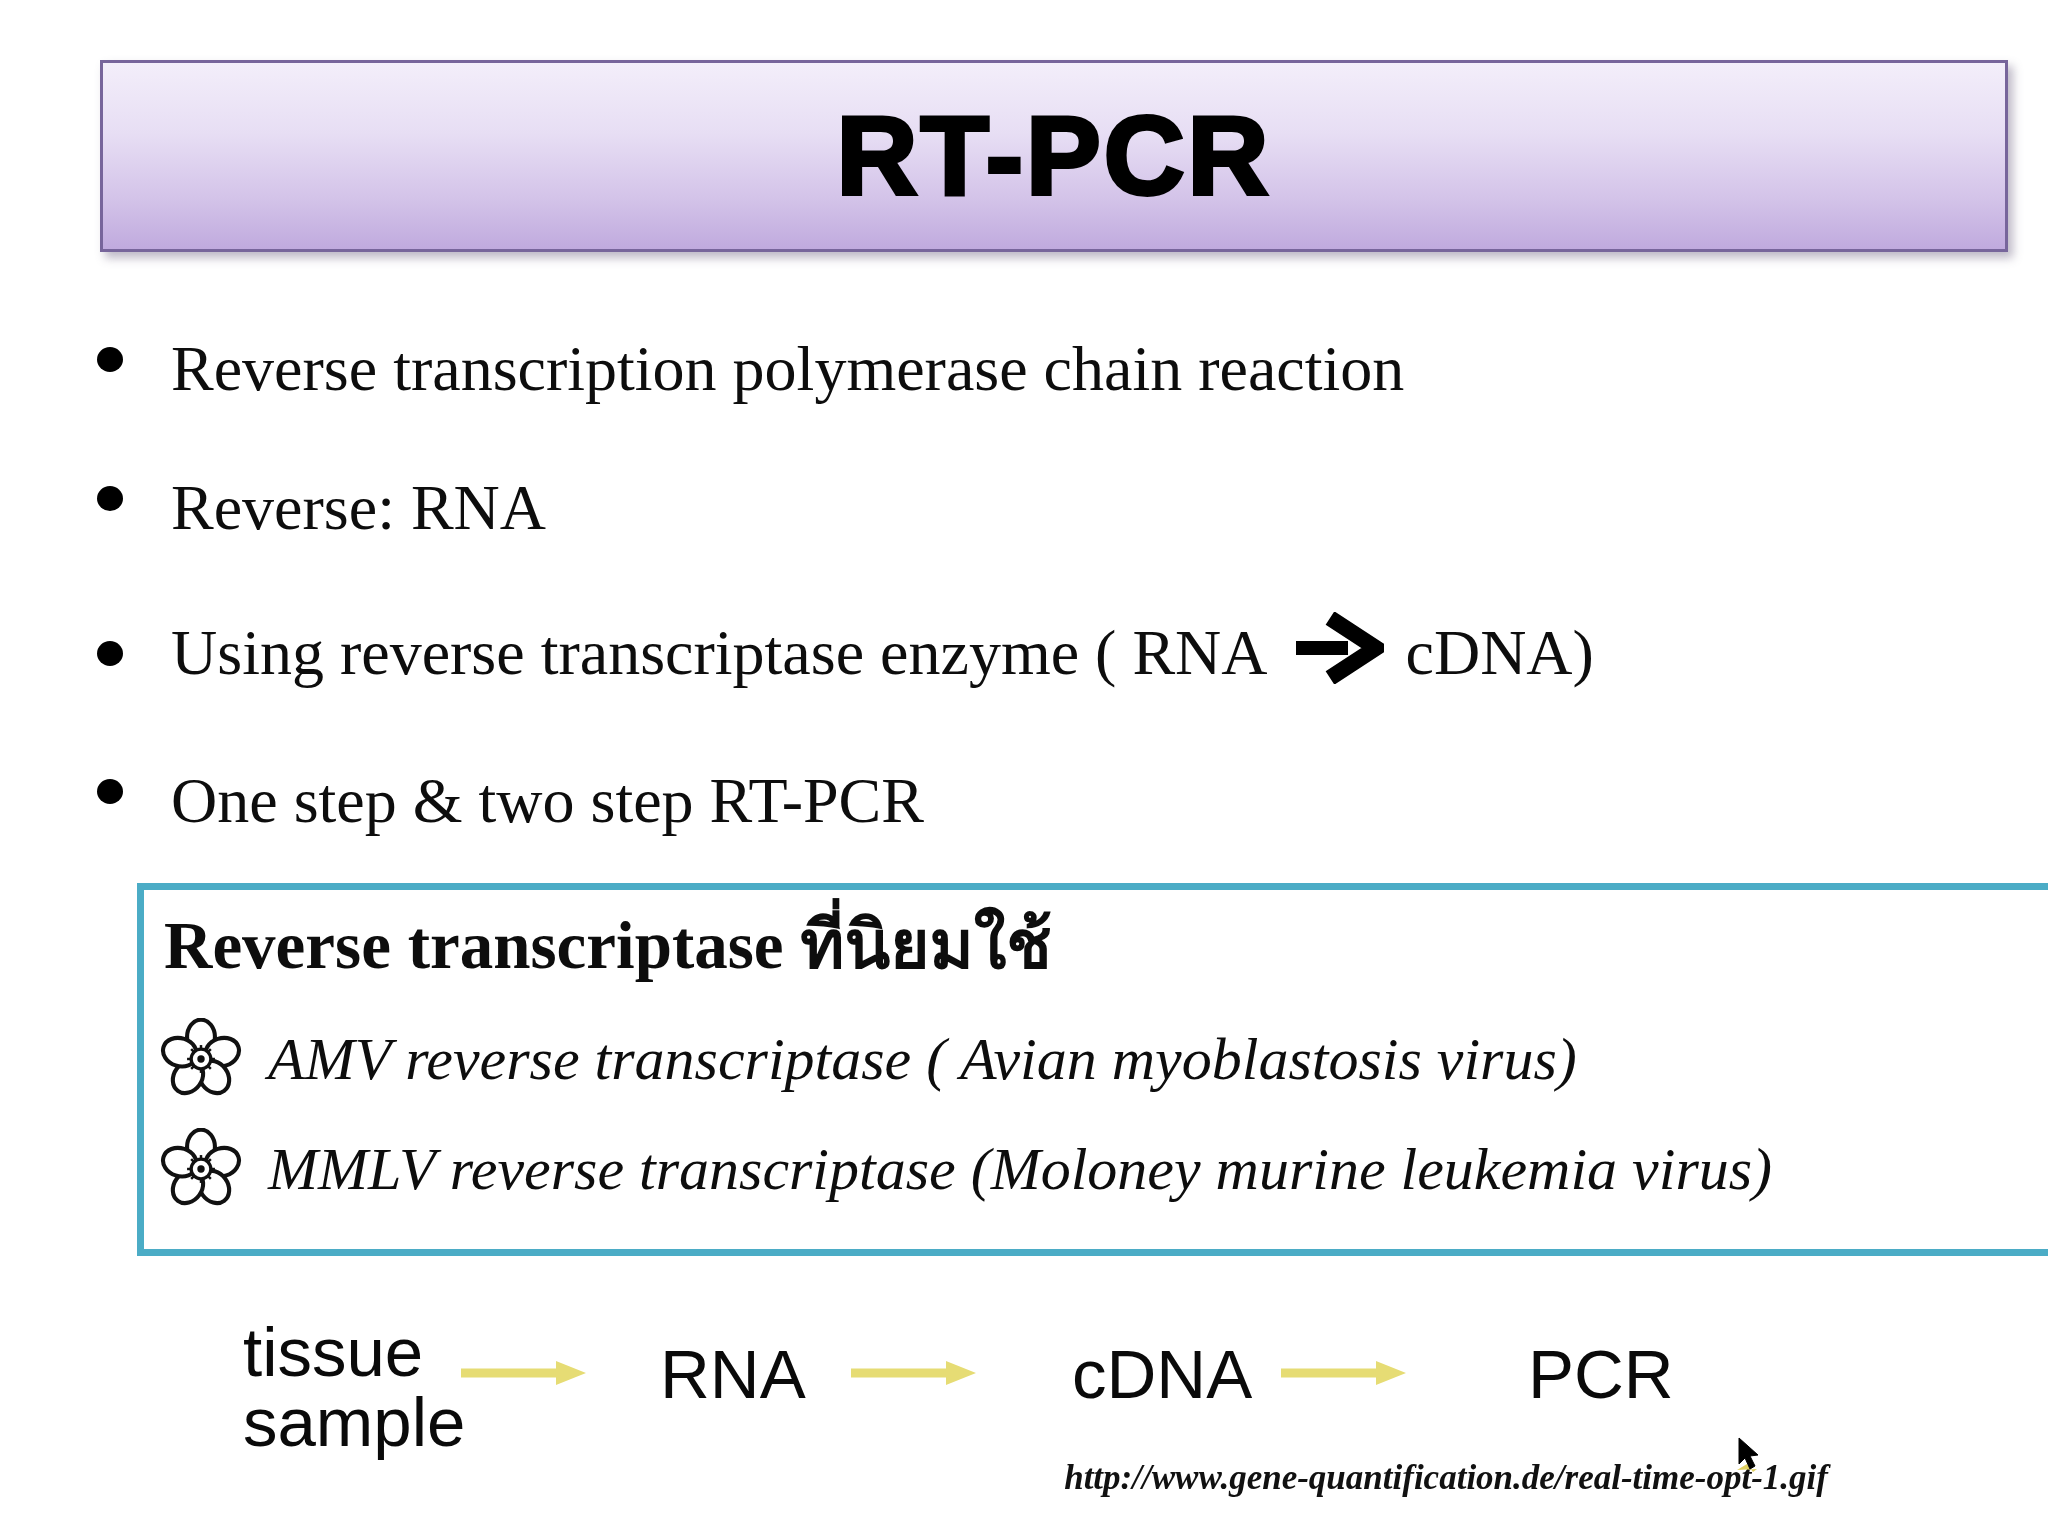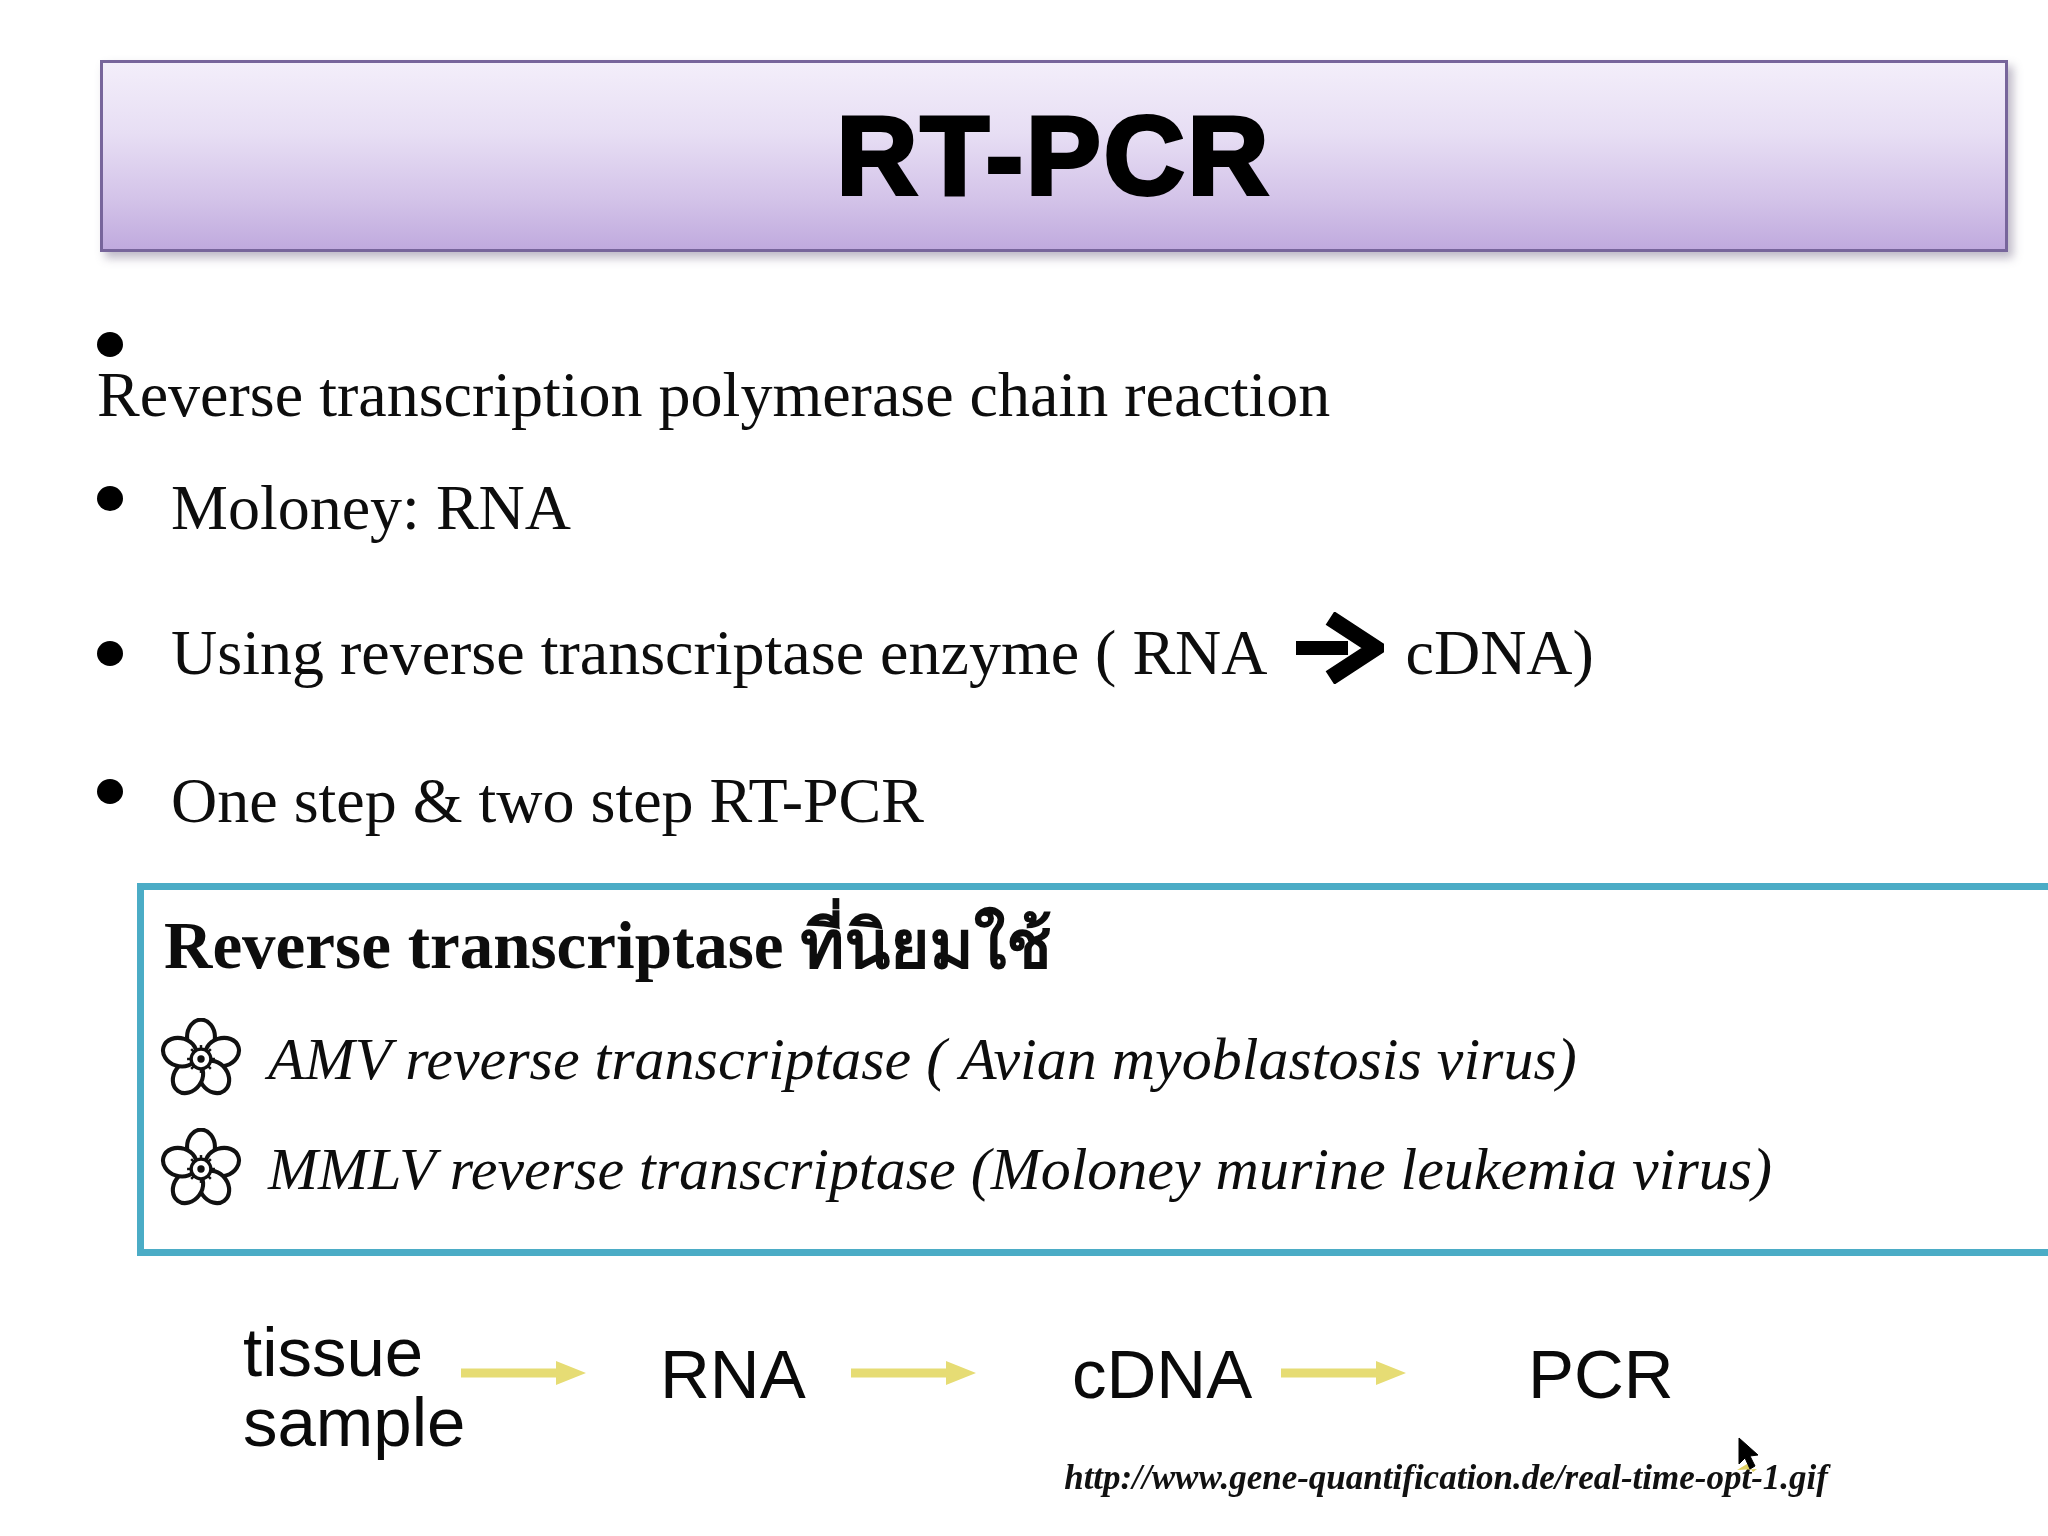--- a/index.html
+++ b/index.html
@@ -23,21 +23,21 @@
     -webkit-text-stroke:4px #000; line-height:1;
   }
 
   
   .bullet { position:absolute; left:97px; display:flex; align-items:flex-start; }
   .dot {
     flex:0 0 auto; width:26px; height:25px; background:#000;
     border-radius:50%; margin-top:16px; margin-right:48px;
   }
   .btext { font-size:64px; line-height:76px; white-space:nowrap; }
-  .b1 { top:316px;flex-direction:column; }
+  .b1 { top:331px; }
   .b2 { top:470px; }
   .b3 { top:608px; align-items:center; }
   .b3 .dot { margin-top:0; align-self:center; }
   .b3 .btext { line-height:90px; }
   .big-arrow { margin:0 22px 10px 28px; flex:0 0 auto; }
   .b4 { top:763px; }
 
   
   .hbox {
     position:absolute; left:137px; top:883px; width:2000px; height:373px;
@@ -128,21 +128,21 @@
     <h1>RT-PCR</h1>
   </header>
 
   <div class="bullet b1">
     <span class="dot"></span>
     <span class="btext">Reverse transcription polymerase chain reaction</span>
   </div>
 
   <div class="bullet b2">
     <span class="dot"></span>
-    <span class="btext">Moloney: RNA</span>
+    <span class="btext">Reverse: RNA</span>
   </div>
 
   <div class="bullet b4">
     <span class="dot"></span>
     <span class="btext">One step &amp; two step RT-PCR</span>
   </div>
 
   <div class="bullet b3">
     <span class="dot"></span>
     <span class="btext">Using reverse transcriptase enzyme ( RNA</span>

